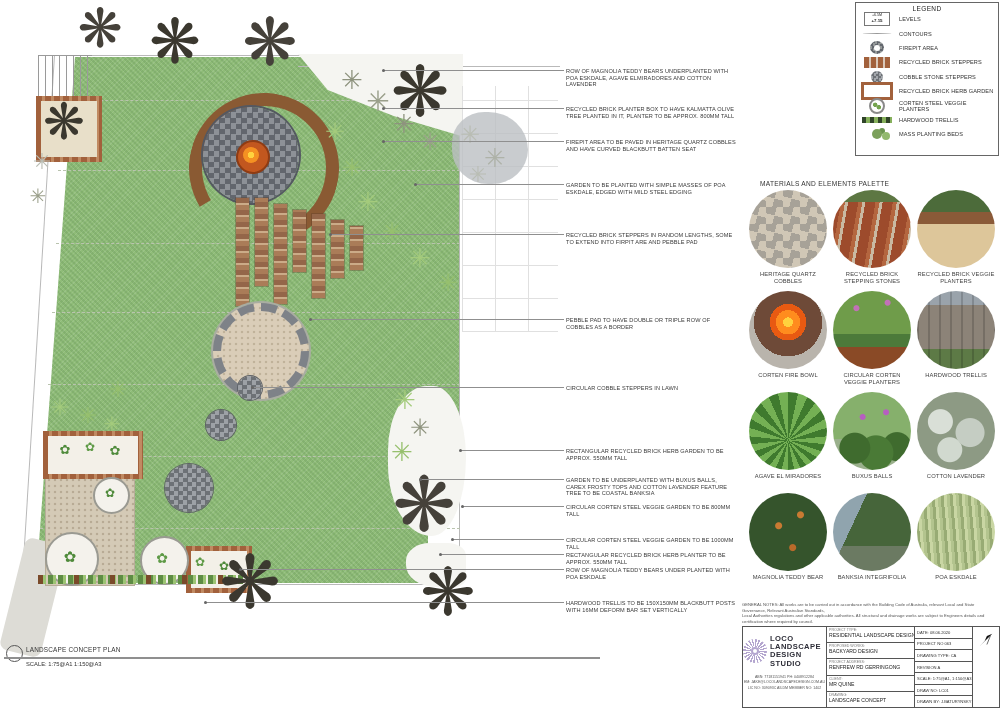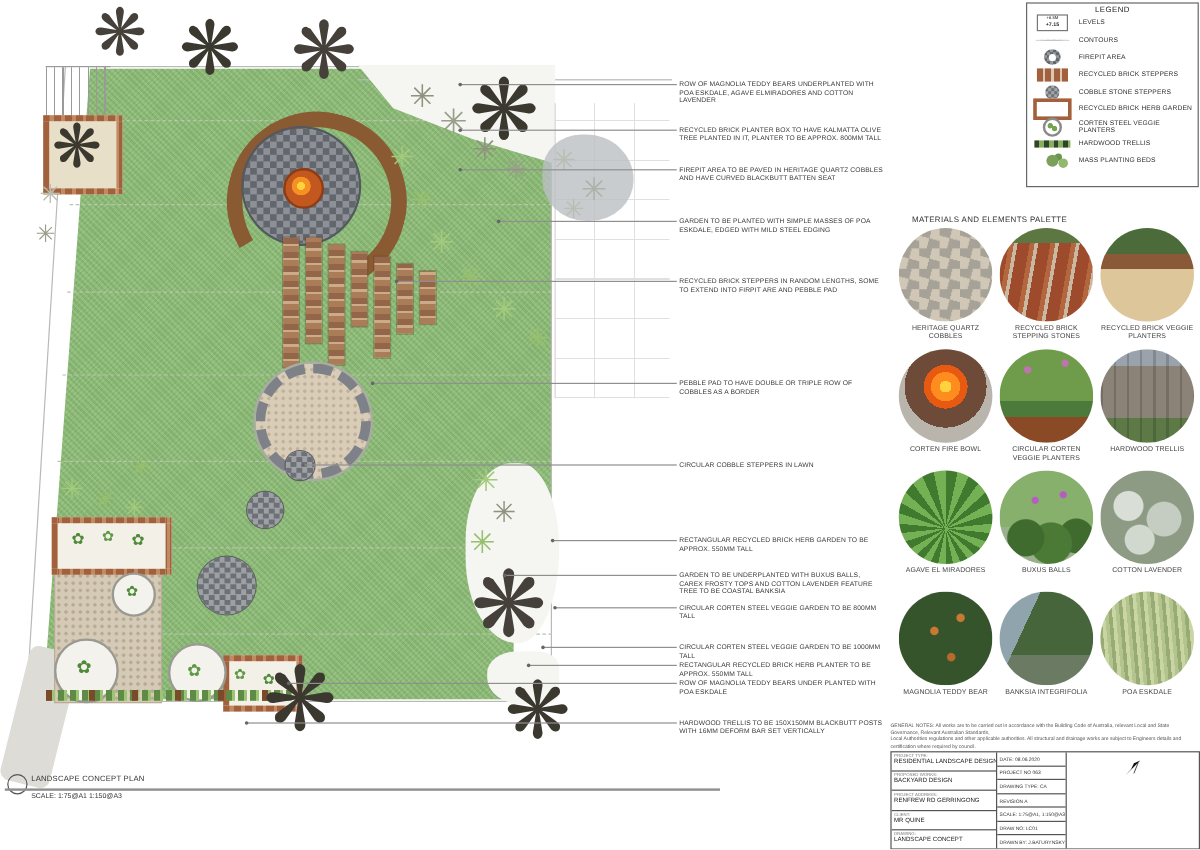--- a/index.html
+++ b/index.html
@@ -383,20 +383,34 @@
         <div class="plabel">POA ESKDALE</div>
       </div>
   </div>
 
   <div class="abs" id="gen-notes">
     <div>GENERAL NOTES: All works are to be carried out in accordance with the Building Code of Australia, relevant Local and State Governance, Relevant Australian Standards,</div>
     <div>Local Authorities regulations and other applicable authorities. All structural and drainage works are subject to Engineers details and certification where required by council.</div>
   </div>
 
   <div class="abs" id="tblock">
+    <div class="tb-col" id="tb-company">
+      <div class="brand">
+        <div id="logo"></div>
+        <div class="brand-name">
+          <div>LOCO LANDSCAPE</div>
+          <div>DESIGN STUDIO</div>
+        </div>
+      </div>
+      <div class="contact">
+        <div>ABN: 77181151941    PH: 0408912284</div>
+        <div>EM: JAKE@LOCOLANDSCAPEDESIGN.COM.AU</div>
+        <div>LIC NO: 309093C    AILDM MEMBER NO: 1402</div>
+      </div>
+    </div>
     <div class="tb-col" id="tb-fields">
       <div class="frow">
           <span class="flabel">PROJECT TYPE:</span>
           <span class="fvalue">RESIDENTIAL LANDSCAPE DESIGN</span>
         </div>
       <div class="frow">
           <span class="flabel">PROPOSED WORKS:</span>
           <span class="fvalue">BACKYARD DESIGN</span>
         </div>
       <div class="frow">

